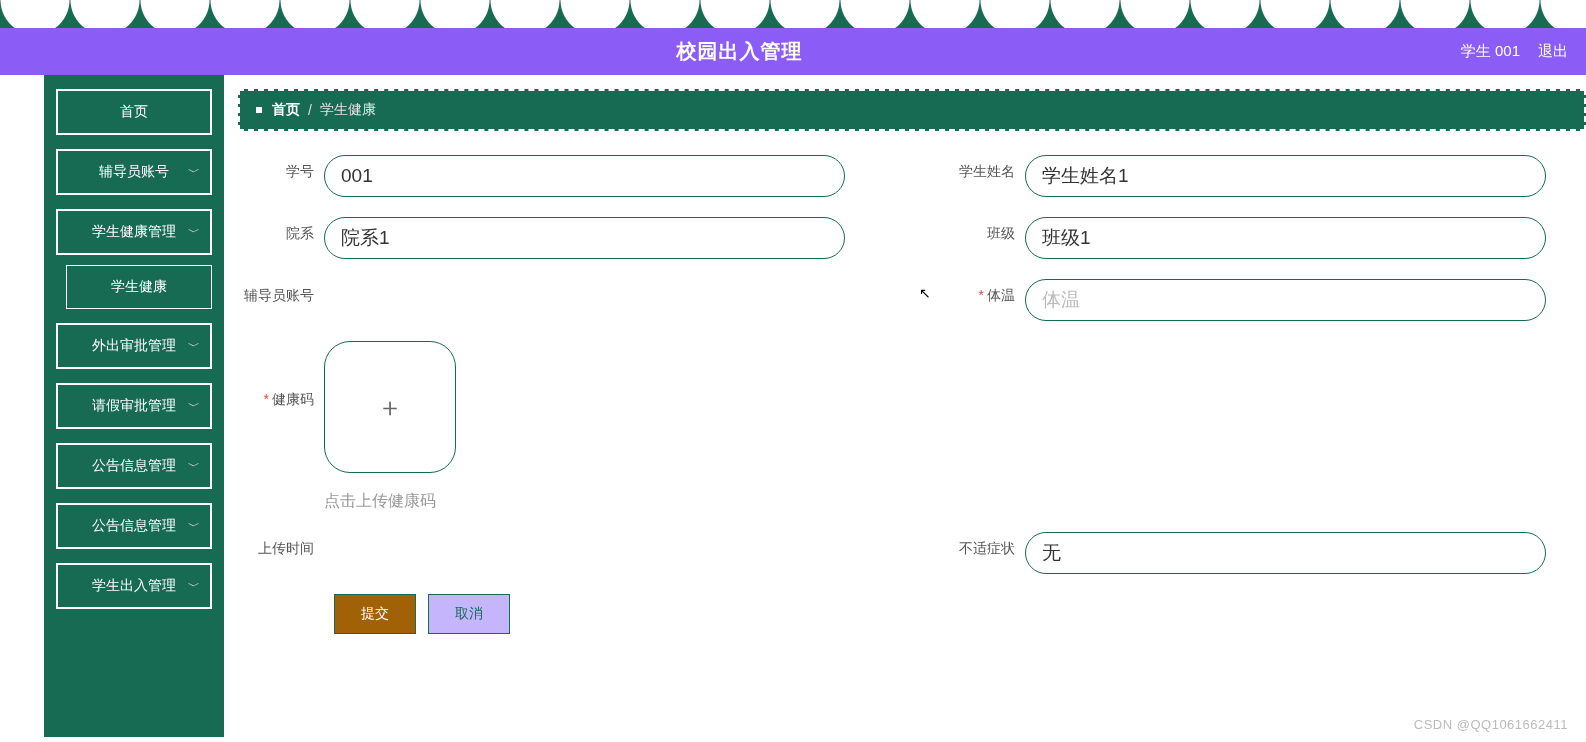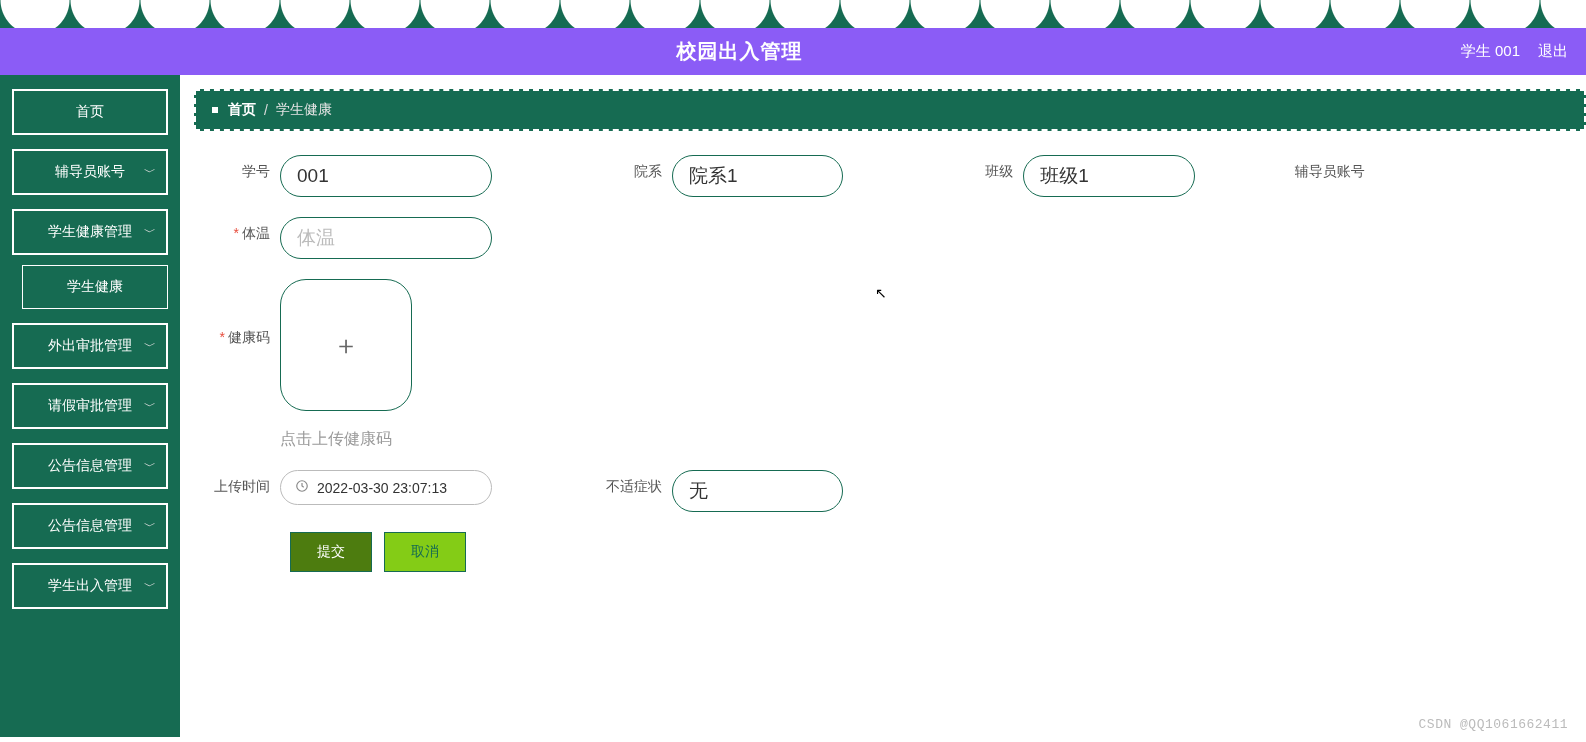--- a/index.html
+++ b/index.html
@@ -8,58 +8,58 @@
     .scallop-wrap { position: relative; height: 28px; overflow: hidden; background: #166b52; }
     .scallop-wrap::before { content:""; position:absolute; left:0; right:0; top:-35px; height:70px;
       background: radial-gradient(circle at 35px 35px, #fff 34px, transparent 35px);
       background-size: 70px 70px; background-repeat: repeat-x; }
 
     .topbar { background: #8b5cf6; color: #fff; display: flex; align-items: center; padding: 10px 18px; }
     .topbar .title { flex: 1; text-align: center; font-size: 20px; font-weight: 700; letter-spacing: 1px; }
     .topbar .user { margin-right: 18px; font-size: 15px; }
     .topbar .logout { font-size: 15px; cursor: pointer; }
 
-    .layout { display: flex; min-height: calc(100vh - 80px); }
+    .layout { display: flex; min-height: calc(100vh - 80px); padding-left: 44px; }
     .sidebar { width: 180px; background: #166b52; padding: 14px 12px; flex-shrink: 0; }
     .nav-item { border: 2px solid #fff; color: #fff; text-align: center; padding: 12px 6px; margin-bottom: 14px;
       display: flex; align-items: center; justify-content: center; position: relative; cursor: pointer; }
     .nav-item .chev { position: absolute; right: 10px; font-size: 12px; color: #ddd; }
     .sub-item { border: 1px solid #fff; color: #fff; text-align: center; padding: 12px 6px; margin: -4px 0 14px 10px; cursor: pointer; }
 
     .main { flex: 1; padding: 14px 0 40px 0; position: relative; }
     .breadcrumb-bar { background: #166b52; color: #fff; border: 2px dashed #fff; padding: 10px 16px; margin: 0 0 24px 14px; display: flex; align-items: center; }
     .breadcrumb-bar .dot { width:6px; height:6px; background:#fff; margin-right:10px; }
     .breadcrumb-bar a { color: #fff; font-weight: 600; text-decoration: none; }
     .breadcrumb-bar .sep { margin: 0 8px; color: #ddd; }
     .breadcrumb-bar .cur { color: #e3e3e3; }
 
-    .form-grid { display: grid; grid-template-columns: 1fr 1fr 1fr 1fr; column-gap: 100px; row-gap: 20px; padding: 0 40px 0 20px; }
+    .form-grid { display: grid; grid-template-columns: 1fr 1fr; column-gap: 100px; row-gap: 20px; padding: 0 40px 0 20px; }
     .form-row { display: flex; align-items: flex-start; }
     .form-row.full { grid-column: 1 / -1; }
     .flabel { width: 80px; text-align: right; padding-right: 10px; padding-top: 8px; color: #555; flex-shrink:0; }
     .flabel .req { color: #e74c3c; margin-right: 3px; }
     .input-pill { flex: 1; border: 1.5px solid #166b52; border-radius: 22px; padding: 9px 16px; font-size: 19px;
       outline: none; background: #fff; color: #333; min-width: 0; width: 100%; }
     .input-pill::placeholder { color: #bbb; }
 
     .upload-box { width: 132px; height: 132px; border: 1.5px solid #166b52; border-radius: 26px;
       display: flex; align-items: center; justify-content: center; cursor: pointer; }
     .upload-box .plus { font-size: 26px; color: #666; font-weight: 300; }
     .upload-hint { font-size: 16px; color: #999; margin-top: 18px; }
 
     .time-input-wrap { display: inline-flex; align-items: center; border: 1px solid #bbb; border-radius: 20px; padding: 8px 14px; }
     .time-input-wrap .clock { margin-right: 8px; color: #888; }
     .time-input-wrap input { border: none; outline: none; font-size: 14px; width: 160px; color: #333; }
 
     .actions { grid-column: 1 / -1; padding-left: 90px; display: flex; gap: 12px; }
     .btn { padding: 10px 26px; font-size: 14px; cursor: pointer; border: 1.5px solid #166b52; }
-    .btn-primary { background: #4d7c0f; color: #fff; }
-    .btn-secondary { background: #84cc16; color: #166b52; }
+    .btn-primary { background: #a16207; color: #fff; }
+    .btn-secondary { background: #c4b5fd; color: #166b52; }
 
-    .watermark { position: fixed; right: 18px; bottom: 10px; color: #bbb; font-size: 13px; letter-spacing: 0.5px; font-family: Liberation Mono, monospace; }
+    .watermark { position: fixed; right: 18px; bottom: 10px; color: #bbb; font-size: 13px; letter-spacing: 0.5px; }
     .cursor-ptr { position: absolute; pointer-events:none; font-size:14px; color:#000; }
   </style>
 </head>
 <body>
 
 <div class="scallop-wrap"></div>
 
 <div class="topbar">
   <div class="title">校园出入管理</div>
   <div class="user">学生 001</div>
@@ -112,20 +112,24 @@
       <span class="cur">学生健康</span>
     </div>
 
     <div class="form-grid">
 
       <div class="form-row">
         <div class="flabel">学号</div>
         <input class="input-pill" value="001" style="">
       </div>
 
+      <div class="form-row">
+        <div class="flabel">学生姓名</div>
+        <input class="input-pill" value="学生姓名1" style="">
+      </div>
 
       <div class="form-row">
         <div class="flabel">院系</div>
         <input class="input-pill" value="院系1" style="">
       </div>
 
       <div class="form-row">
         <div class="flabel">班级</div>
         <input class="input-pill" value="班级1" style="">
       </div>
@@ -144,29 +148,20 @@
         <div>
           <div class="upload-box">
             <span class="plus">＋</span>
           </div>
           <div class="upload-hint">点击上传健康码</div>
         </div>
       </div>
 
       <div class="form-row">
         <div class="flabel">上传时间</div>
-        <div class="time-input-wrap">
-          <span class="clock">
-            <svg width="14" height="14" viewBox="0 0 24 24" fill="none" stroke="currentColor" stroke-width="2">
-                <circle cx="12" cy="12" r="9"></circle>
-                <path d="M12 7v5l3 2"></path>
-              </svg>
-          </span>
-          <input value="2022-03-30 23:07:13" style="">
-        </div>
       </div>
 
       <div class="form-row">
         <div class="flabel">不适症状</div>
         <input class="input-pill" value="无" style="">
       </div>
 
       <div class="actions">
         <button class="btn btn-primary">提交</button>
         <button class="btn btn-secondary">取消</button>

